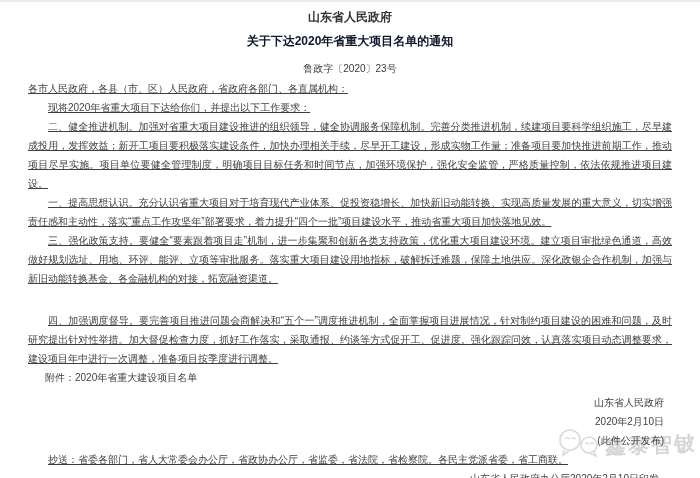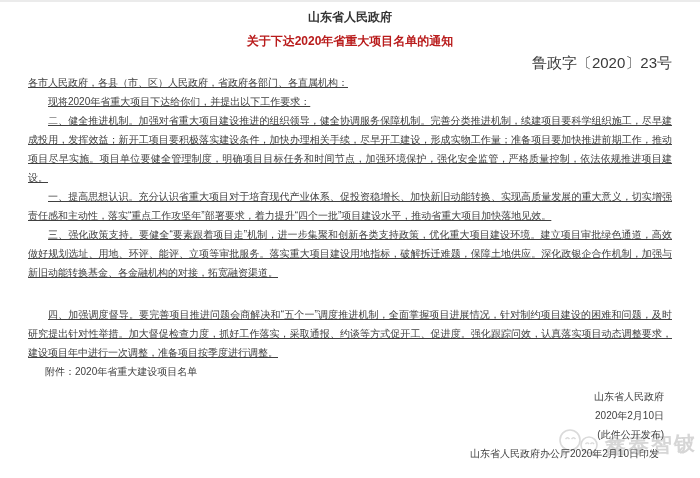--- a/index.html
+++ b/index.html
@@ -12,25 +12,25 @@
     overflow: hidden;
   }
   .top-line { height: 2px; background: #ebebeb; }
   .doc { padding: 0 28px; position: relative; z-index: 2; }
   .doc-title {
     text-align: center; font-size: 12px; font-weight: bold;
     color: #333333; line-height: 13px; margin-top: 9px;
   }
   .doc-subtitle {
     text-align: center; font-size: 12px; font-weight: bold;
-    color: #b91c1c; line-height: 13px; margin-top: 11px;
+    color: #0f172a; line-height: 13px; margin-top: 11px;
   }
   .doc-number {
-    text-align: right; font-size: 15px; color: #3a3a3a;
-    line-height: 12px; margin-top: 9px;
+    text-align: center; font-size: 10px; color: #3a3a3a;
+    line-height: 12px; margin-top: 15px;
   }
   .doc-body { font-size: 10px; line-height: 19px; margin-top: 4px; text-align: justify; }
   .doc-body p { margin: 0; text-indent: 20px; text-decoration: underline; }
   .doc-body p.salutation { text-indent: 0; }
   .doc-body p.para-last { margin-top: 23px; }
   .attachments { display: flex; margin-left: 17px; }
   .att-label { white-space: nowrap; }
   .att-items > div { line-height: 19px; }
   .signature { text-align: right; padding-right: 8px; margin-top: 6px; }
   .signature div { line-height: 19px; }
@@ -74,20 +74,21 @@
         <div>2020年省重大建设项目名单</div>
       </div>
     </div>
 
     <div class="signature">
       <div>山东省人民政府</div>
       <div>2020年2月10日</div>
       <div>(此件公开发布)</div>
     </div>
 
+    <p class="cc">抄送：省委各部门，省人大常委会办公厅，省政协办公厅，省监委，省法院，省检察院。各民主党派省委，省工商联。</p>
     <div class="print-line">山东省人民政府办公厅2020年2月10日印发</div>
   </div>
 
 </div>
 
 <div class="watermark">
   <span class="watermark-logo">
     <svg width="46" height="30" viewBox="0 0 46 30" fill="none" xmlns="http://www.w3.org/2000/svg">
       <circle cx="15" cy="12" r="10" stroke="#d4d4d4" stroke-width="1.6" fill="#ffffff"></circle>
       <path d="M9 22 L8 27 L14 23" stroke="#d4d4d4" stroke-width="1.6" fill="#ffffff"></path>

